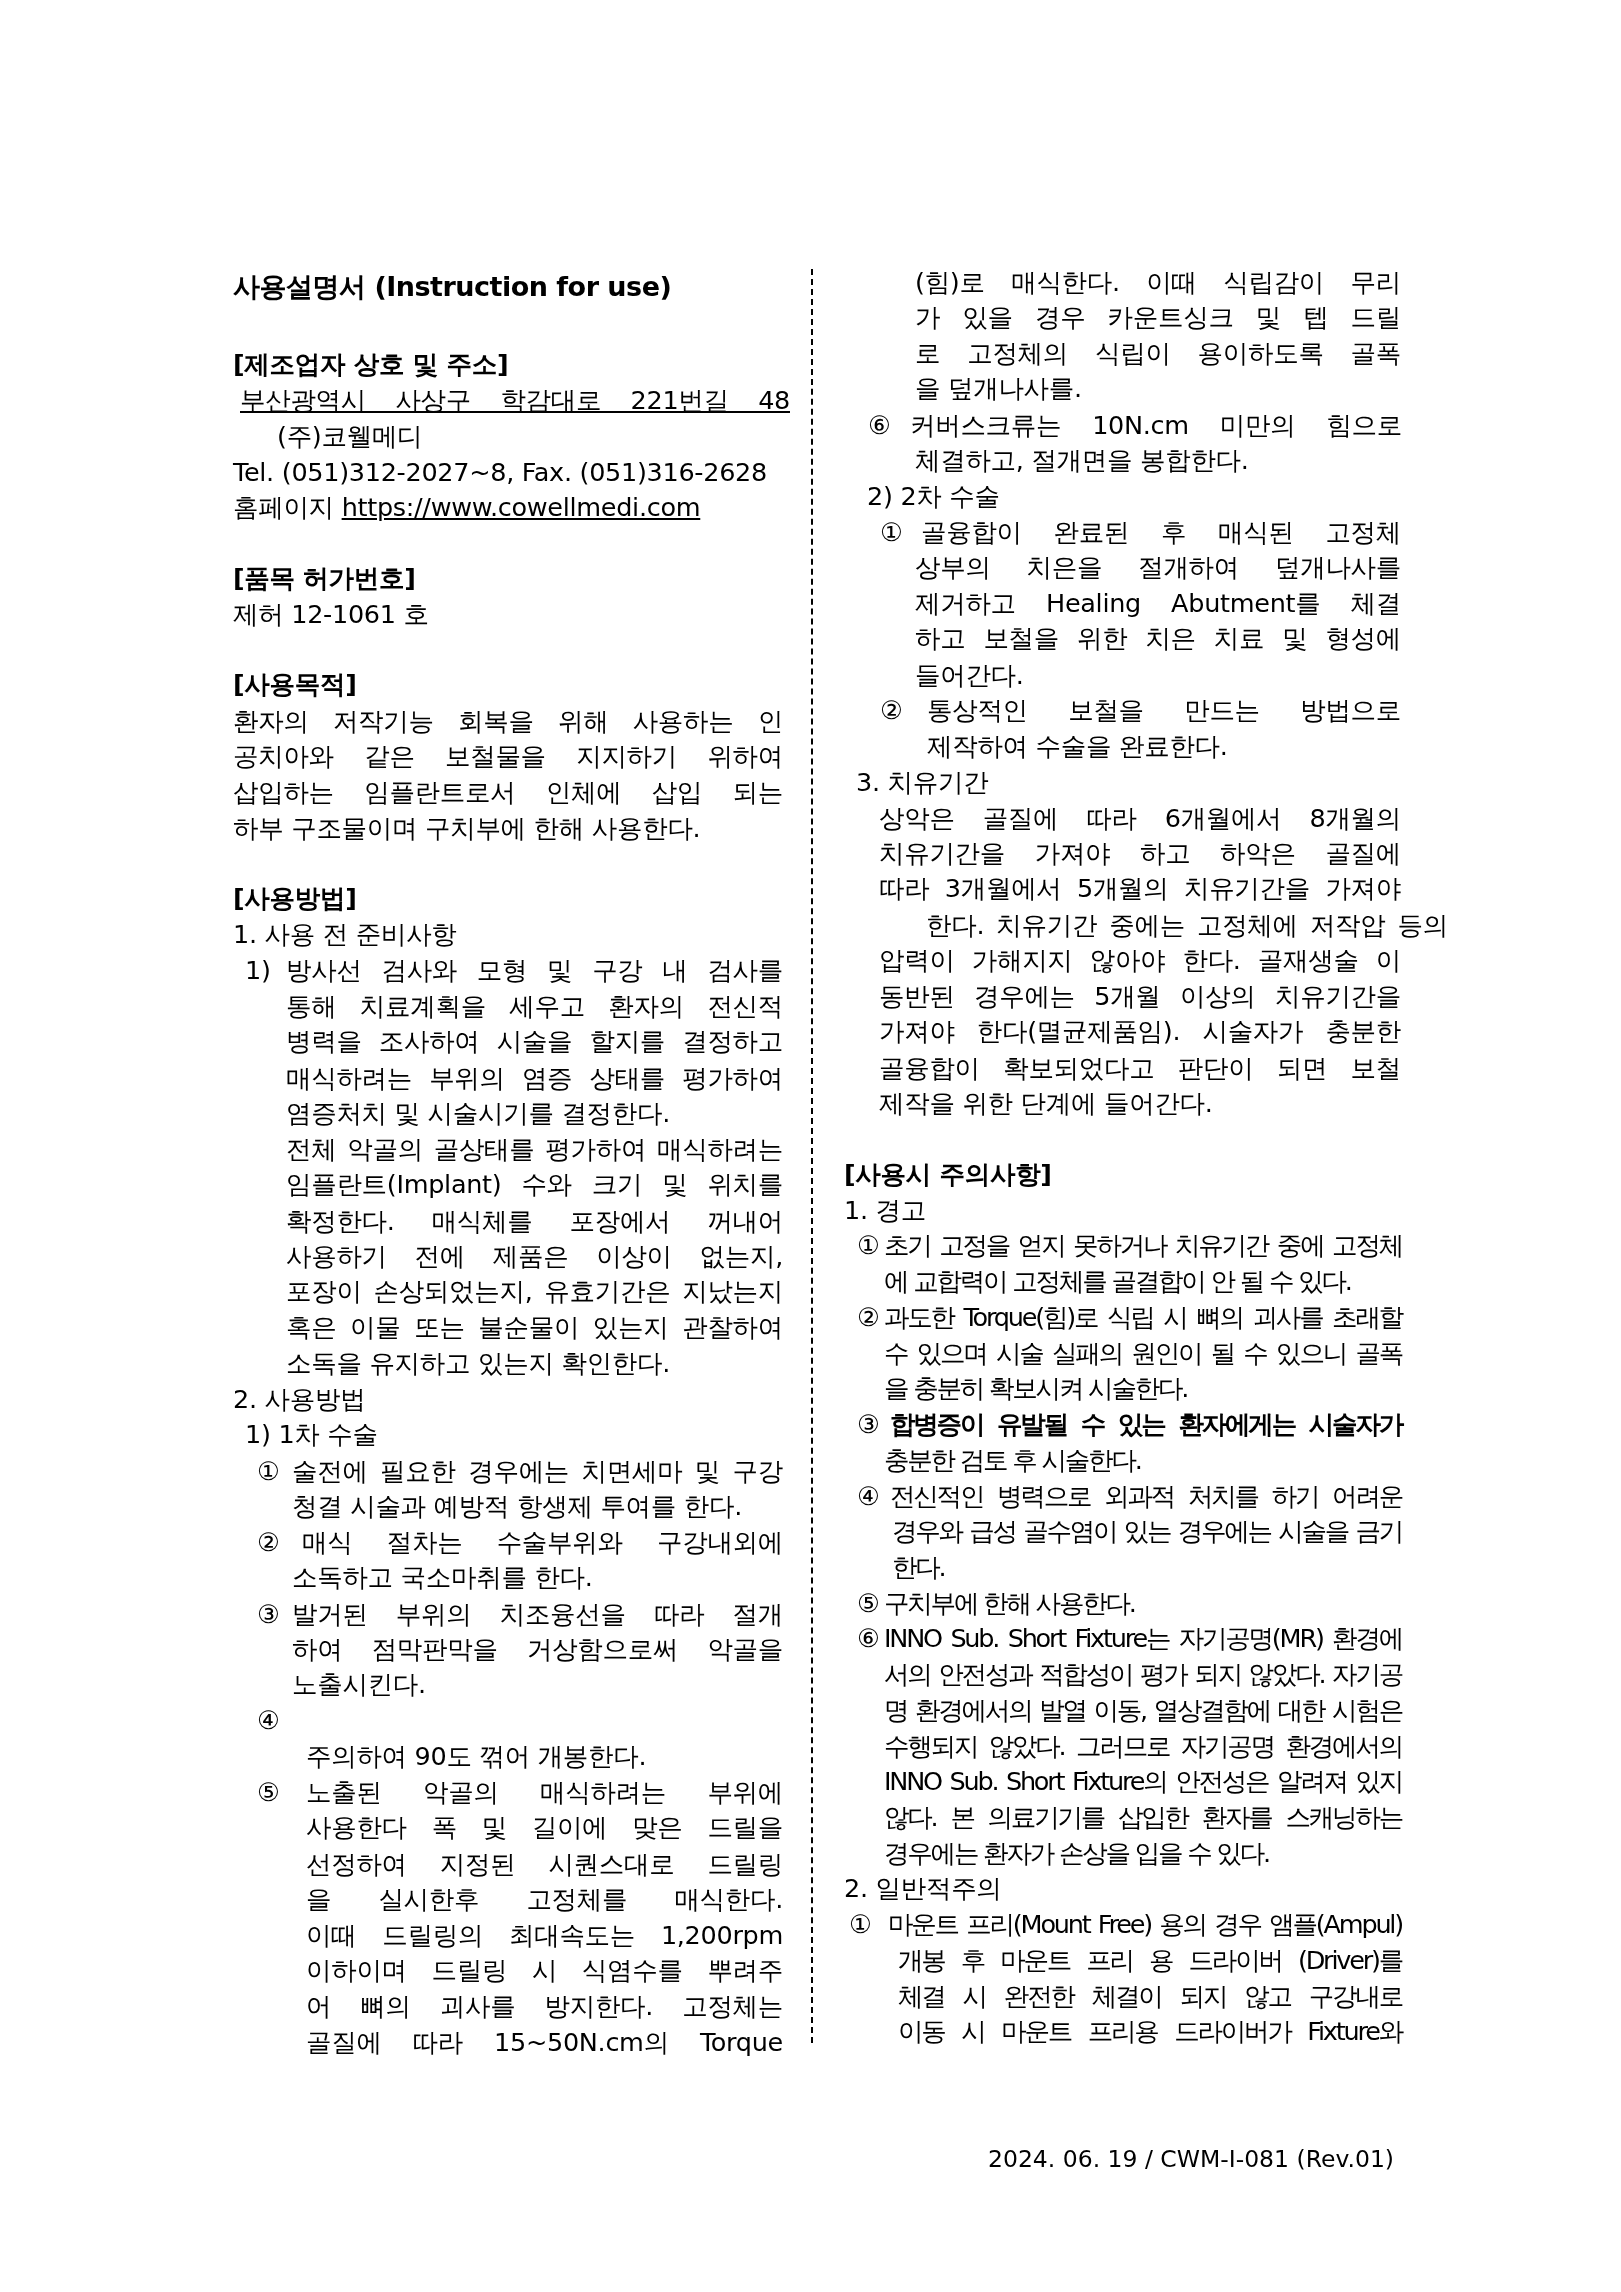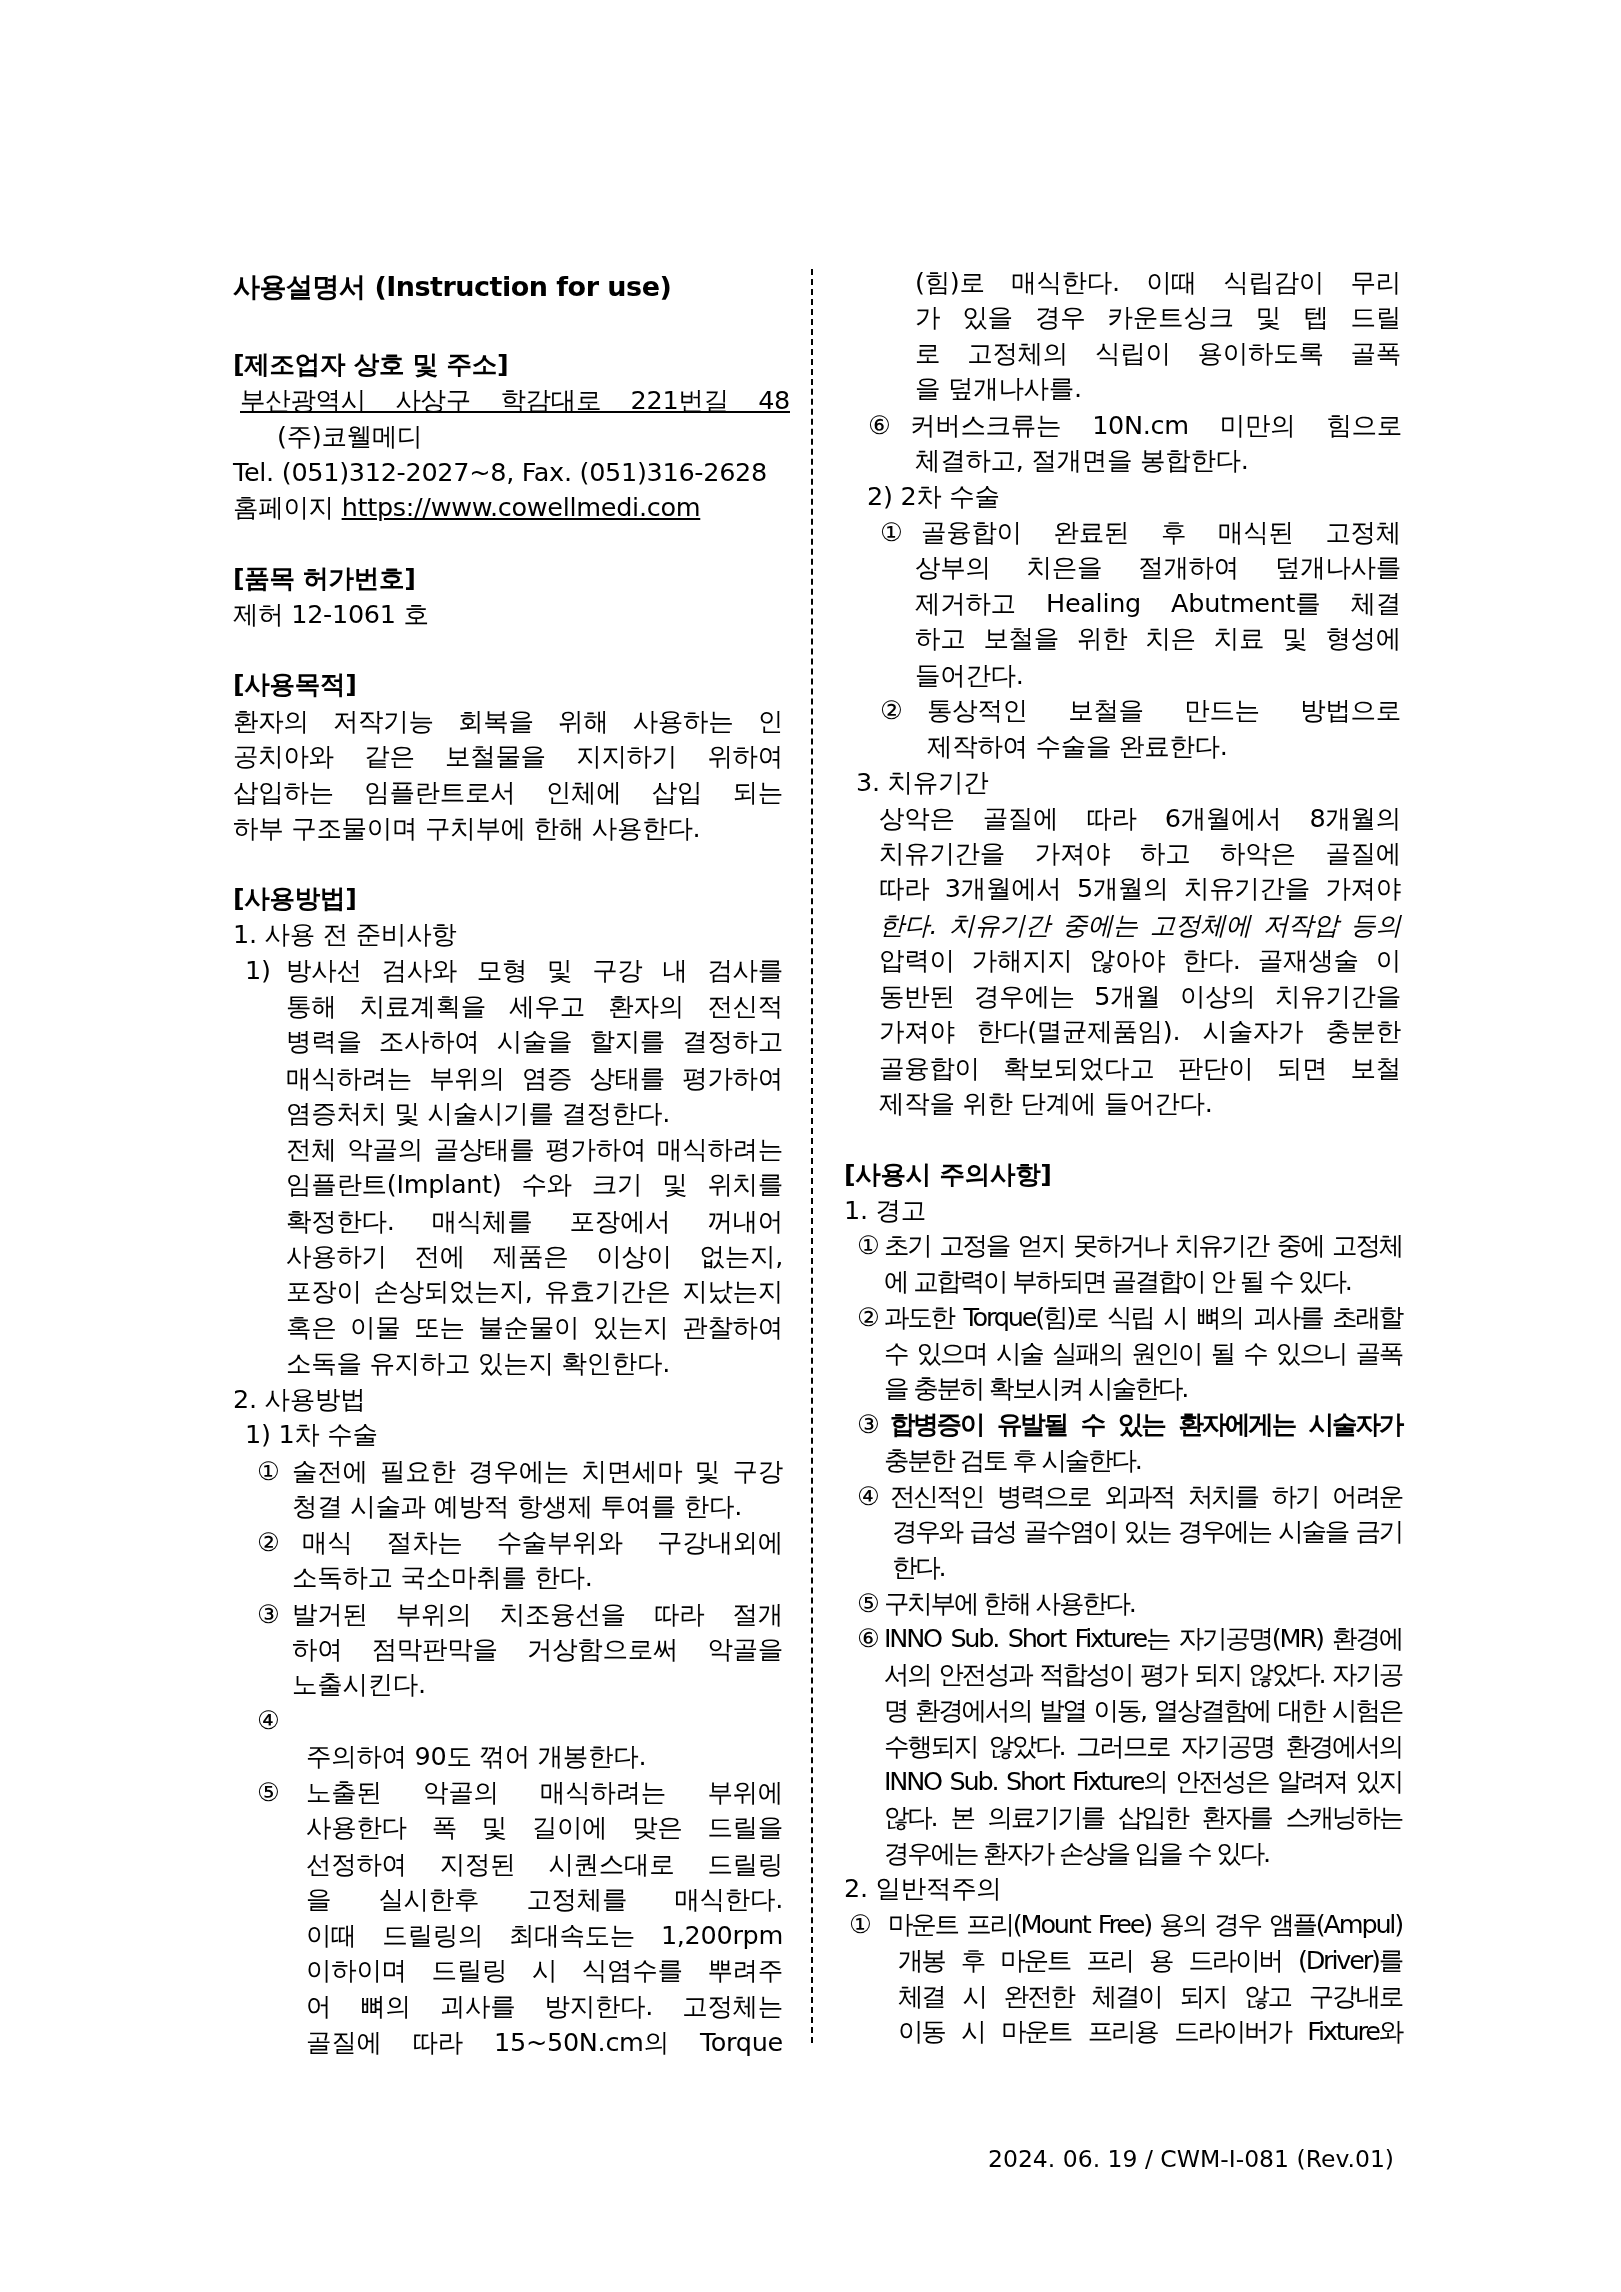--- a/index.html
+++ b/index.html
@@ -106,33 +106,33 @@
   <div class="ln" style="left:915px;top:658px;">들어간다.</div>
 
   <div class="ln" style="left:880px;top:693px;">②</div>
   <div class="ln jst" style="left:927px;top:693px;width:474px;">통상적인 보철을 만드는 방법으로</div>
   <div class="ln" style="left:927px;top:729px;">제작하여 수술을 완료한다.</div>
 
   <div class="ln" style="left:856px;top:765px;">3. 치유기간</div>
   <div class="ln jst" style="left:879px;top:801px;width:522px;">상악은 골질에 따라 6개월에서 8개월의</div>
   <div class="ln jst" style="left:879px;top:836px;width:522px;">치유기간을 가져야 하고 하악은 골질에</div>
   <div class="ln jst" style="left:879px;top:871px;width:522px;">따라 3개월에서 5개월의 치유기간을 가져야</div>
-  <div class="ln jst" style="left:879px;top:908px;width:522px;font-style:italic;">한다. 치유기간 중에는 고정체에 저작압 등의</div>
+  <div class="ln jst" style="left:926px;top:908px;width:522px;">한다. 치유기간 중에는 고정체에 저작압 등의</div>
   <div class="ln jst" style="left:879px;top:943px;width:522px;">압력이 가해지지 않아야 한다. 골재생술 이</div>
   <div class="ln jst" style="left:879px;top:979px;width:522px;">동반된 경우에는 5개월 이상의 치유기간을</div>
   <div class="ln jst" style="left:879px;top:1014px;width:522px;">가져야 한다(멸균제품임). 시술자가 충분한</div>
   <div class="ln jst" style="left:879px;top:1051px;width:522px;">골융합이 확보되었다고 판단이 되면 보철</div>
   <div class="ln" style="left:879px;top:1086px;">제작을 위한 단계에 들어간다.</div>
 
   <div class="ln hd" style="left:844px;top:1157px;">[사용시 주의사항]</div>
   <div class="ln" style="left:844px;top:1193px;">1. 경고</div>
 
   <div class="ln" style="left:857px;top:1228px;">①</div>
   <div class="ln cond jst" style="left:884px;top:1228px;width:518px;">초기 고정을 얻지 못하거나 치유기간 중에 고정체</div>
-  <div class="ln cond" style="left:884px;top:1264px;">에 교합력이 부하되면 골결합이 안 될 수 있다.</div>
+  <div class="ln cond" style="left:884px;top:1264px;">에 교합력이 고정체를 골결합이 안 될 수 있다.</div>
 
   <div class="ln" style="left:857px;top:1300px;">②</div>
   <div class="ln cond jst" style="left:884px;top:1300px;width:518px;">과도한 Torque(힘)로 식립 시 뼈의 괴사를 초래할</div>
   <div class="ln cond jst" style="left:884px;top:1336px;width:518px;">수 있으며 시술 실패의 원인이 될 수 있으니 골폭</div>
   <div class="ln cond" style="left:884px;top:1371px;">을 충분히 확보시켜 시술한다.</div>
 
   <div class="ln" style="left:857px;top:1407px;">③</div>
   <div class="ln cond jst" style="left:890px;top:1407px;width:512px;font-weight:bold;">합병증이 유발될 수 있는 환자에게는 시술자가</div>
   <div class="ln cond" style="left:884px;top:1443px;">충분한 검토 후 시술한다.</div>
 

